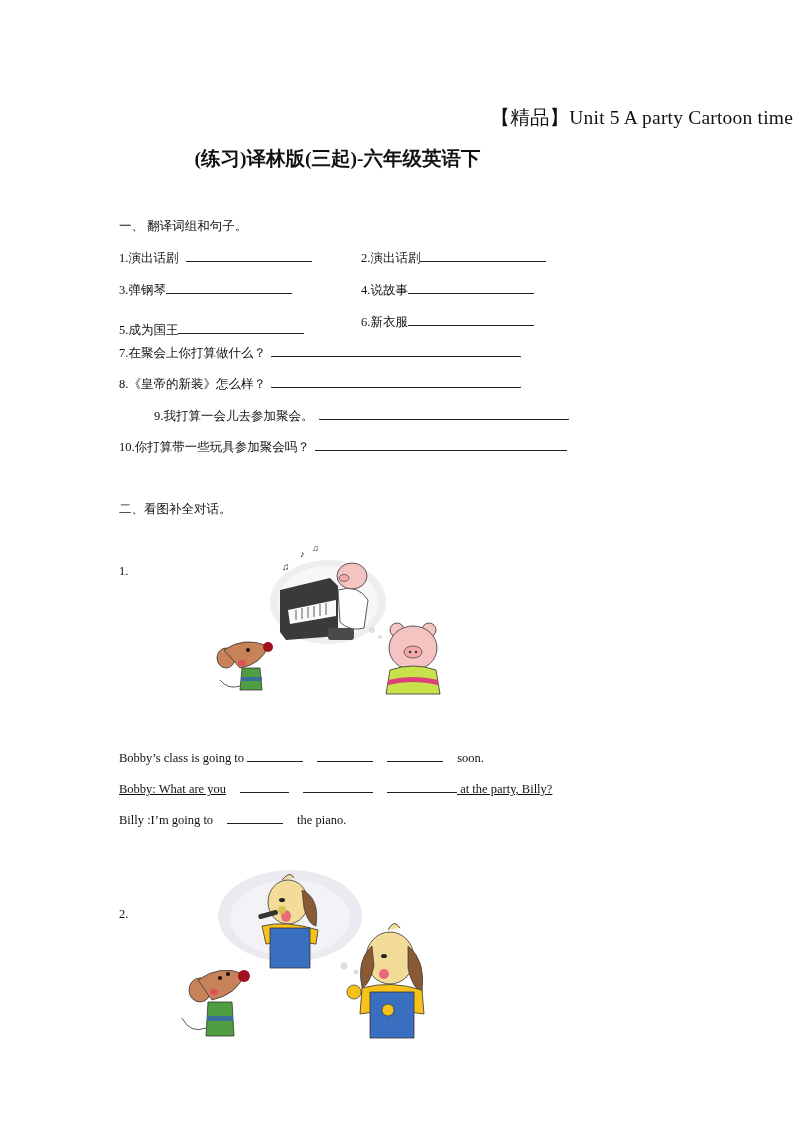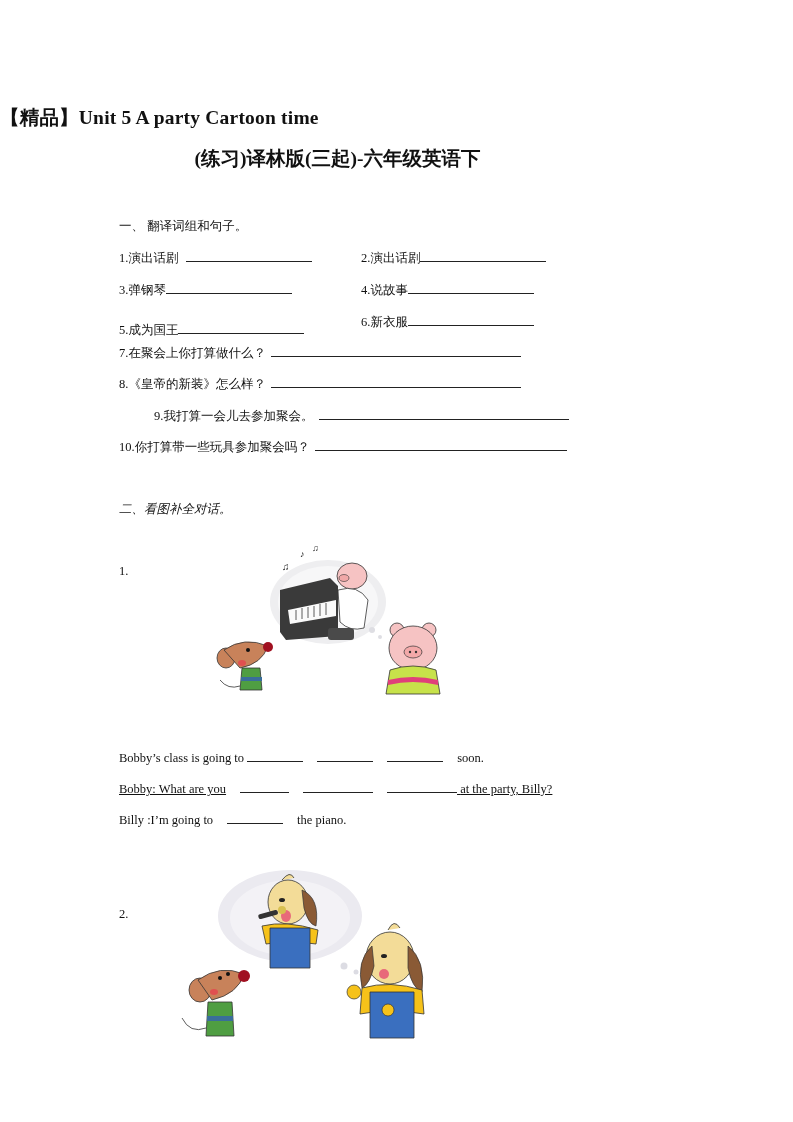--- a/index.html
+++ b/index.html
@@ -1,19 +1,19 @@
 <!DOCTYPE html>
 <html><head>
   <meta charset="utf-8">
   <style>
     html, body { margin: 0; padding: 0; background: #ffffff; }
     body { width: 793px; height: 1122px; position: relative; overflow: hidden;
            font-family: "Liberation Serif", "DejaVu Serif", serif; color: #111; }
     .abs { position: absolute; }
-    .title1 { top: 104px; left: 0; width: 793px; text-align: left; font-size: 19.5px; font-weight: bold; letter-spacing: 0.2px; }
+    .title1 { top: 104px; left: 0; width: 793px; text-align: right; font-size: 19.5px; font-weight: normal; letter-spacing: 0.2px; }
     .title2 { top: 145px; left: 0; width: 675px; text-align: center; font-size: 19.5px; font-weight: bold; }
     .txt { font-size: 12.5px; white-space: nowrap; line-height: 16px; }
     .blank { display: inline-block; border-bottom: 1px solid #222; height: 11px; vertical-align: baseline; }
     .gap { display: inline-block; }
   </style>
 </head>
 <body>
 
 <div class="abs title1">【精品】Unit 5 A party Cartoon time</div>
 <div class="abs title2">(练习)译林版(三起)-六年级英语下</div>
@@ -52,21 +52,21 @@
 </div>
 <div class="abs txt" style="top:408px;left:119px;margin-left:35px;">
   <span>9.</span><span>我打算一会儿去参加聚会。</span>
   <span class="blank" style="width:250px;margin-left:2px;"></span>
 </div>
 <div class="abs txt" style="top:439px;left:119px;">
   <span>10.</span><span>你打算带一些玩具参加聚会吗？</span>
   <span class="blank" style="width:252px;margin-left:2px;"></span>
 </div>
 
-<div class="abs txt" style="top:501px;left:119px;font-style:italic;">二、看图补全对话。</div>
+<div class="abs txt" style="top:501px;left:119px;">二、看图补全对话。</div>
 
 <div class="abs txt" style="top:563px;left:119px;">1.</div>
 
 <div class="abs" style="top:540px;left:210px;width:240px;height:160px;">
   <svg width="240" height="160" viewBox="0 0 240 160">
 
     <ellipse cx="118" cy="62" rx="58" ry="42" fill="#eeeef0"></ellipse>
     <ellipse cx="118" cy="62" rx="50" ry="36" fill="#f7f7f8"></ellipse>
     <circle cx="162" cy="90" r="3" fill="#dedee3"></circle>
     <circle cx="170" cy="97" r="2" fill="#dedee3"></circle>

